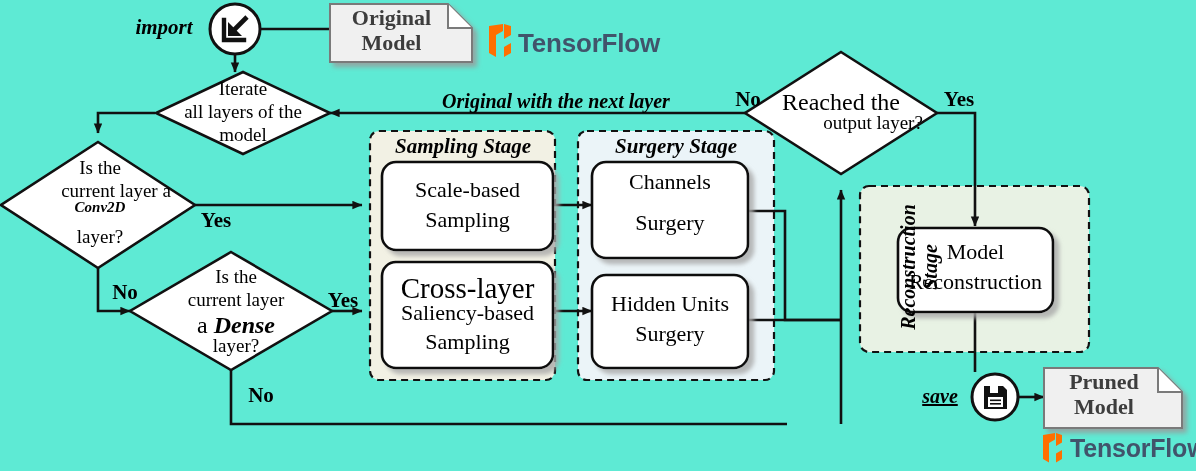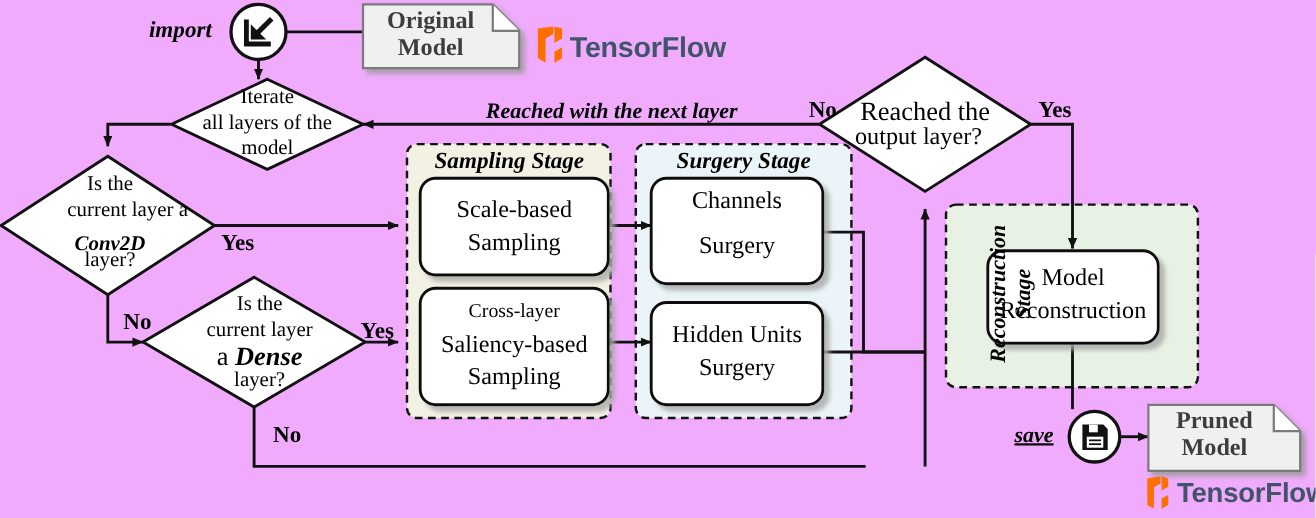--- a/index.html
+++ b/index.html
@@ -1,18 +1,18 @@
 <!DOCTYPE html>
 <html><head>
 <meta charset="utf-8">
 <style>
   html,body{margin:0;padding:0;background:#ffffff;}
   body{width:1196px;height:471px;overflow:hidden;
        font-family:"Liberation Serif", serif;}
-  #stage{position:relative;width:1196px;height:471px;background:#f0abfc;}
+  #stage{position:relative;width:1196px;height:471px;background:#5eead4;}
   svg{position:absolute;left:0;top:0;width:1196px;height:471px;}
   .lbl{position:absolute;font-family:"Liberation Serif", serif;color:#000;
        text-align:center;line-height:1.12;}
   .bold-i{font-weight:bold;font-style:italic;}
   .bold{font-weight:bold;}
   .tf-wrap{position:absolute;display:flex;align-items:center;gap:6px;}
   .tf-txt{font-family:"Liberation Sans", sans-serif;font-weight:bold;
           color:#41546b;letter-spacing:-0.2px;}
 </style>
 </head>
@@ -139,34 +139,34 @@
 <div class="tf-wrap" style="left:518px;top:28px;">
   <span class="tf-txt" style="font-size:26px;">TensorFlow</span>
 </div>
 
 <div class="lbl" style="left:183px;top:78px;width:120px;font-size:19px;">Iterate</div>
 <div class="lbl" style="left:158px;top:101px;width:170px;font-size:19px;">all layers of the</div>
 <div class="lbl" style="left:183px;top:124px;width:120px;font-size:19px;">model</div>
 
 <div class="lbl" style="left:40px;top:157px;width:120px;font-size:19px;">Is the</div>
 <div class="lbl" style="left:28px;top:180px;width:176px;font-size:19px;">current layer a</div>
-<div class="lbl bold-i" style="left:40px;top:211px;width:120px;font-size:19px;">Conv2D</div>
+<div class="lbl bold-i" style="left:40px;top:199px;width:120px;font-size:15px;">Conv2D</div>
 <div class="lbl" style="left:40px;top:226px;width:120px;font-size:19px;">layer?</div>
 
 <div class="lbl" style="left:176px;top:266px;width:120px;font-size:19px;">Is the</div>
 <div class="lbl" style="left:151px;top:289px;width:170px;font-size:19px;">current layer</div>
 <div class="lbl" style="left:166px;top:312px;width:140px;font-size:24px;">
   <span>a </span><span class="bold-i">Dense</span>
 </div>
 <div class="lbl" style="left:176px;top:335px;width:120px;font-size:19px;">layer?</div>
 
 <div class="lbl" style="left:771px;top:89px;width:140px;font-size:24px;">Reached the</div>
-<div class="lbl" style="left:765px;top:112px;width:140px;font-size:22px;">output layer?</div>
-
-<div class="lbl bold-i" style="left:406px;top:90px;width:300px;font-size:20px;">Reached with the next layer</div>
+<div class="lbl" style="left:803px;top:112px;width:140px;font-size:19px;">output layer?</div>
+
+<div class="lbl bold-i" style="left:406px;top:90px;width:300px;font-size:20px;">Original with the next layer</div>
 <div class="lbl bold" style="left:186px;top:209px;width:60px;font-size:21px;">Yes</div>
 <div class="lbl bold" style="left:100px;top:281px;width:50px;font-size:21px;">No</div>
 <div class="lbl bold" style="left:318px;top:289px;width:50px;font-size:21px;">Yes</div>
 <div class="lbl bold" style="left:236px;top:384px;width:50px;font-size:21px;">No</div>
 <div class="lbl bold" style="left:723px;top:88px;width:50px;font-size:21px;">No</div>
 <div class="lbl bold" style="left:930px;top:88px;width:58px;font-size:21px;">Yes</div>
 
 <div class="lbl bold-i" style="left:377px;top:135px;width:172px;font-size:21px;">Sampling Stage</div>
 <div class="lbl bold-i" style="left:585px;top:135px;width:182px;font-size:21px;">Surgery Stage</div>
 <div style="position:absolute;left:845px;top:192px;width:150px;height:150px;
@@ -174,21 +174,21 @@
             display:flex;align-items:center;justify-content:center;">
   <div style="text-align:center;line-height:1.08;">
     <div class="bold-i" style="font-size:20px;font-family:'Liberation Serif',serif;">Reconstruction</div>
     <div class="bold-i" style="font-size:20px;font-family:'Liberation Serif',serif;">Stage</div>
   </div>
 </div>
 
 <div class="lbl" style="left:382px;top:178px;width:171px;font-size:22px;">Scale-based</div>
 <div class="lbl" style="left:382px;top:208px;width:171px;font-size:22px;">Sampling</div>
 
-<div class="lbl" style="left:382px;top:272px;width:171px;font-size:18px;">Cross-layer</div>
+<div class="lbl" style="left:382px;top:272px;width:171px;font-size:29px;">Cross-layer</div>
 <div class="lbl" style="left:378px;top:301px;width:179px;font-size:22px;">Saliency-based</div>
 <div class="lbl" style="left:382px;top:330px;width:171px;font-size:22px;">Sampling</div>
 
 <div class="lbl" style="left:592px;top:170px;width:156px;font-size:22px;">Channels</div>
 <div class="lbl" style="left:592px;top:211px;width:156px;font-size:22px;">Surgery</div>
 
 <div class="lbl" style="left:590px;top:292px;width:160px;font-size:22px;">Hidden Units</div>
 <div class="lbl" style="left:592px;top:322px;width:156px;font-size:22px;">Surgery</div>
 
 <div class="lbl" style="left:898px;top:240px;width:155px;font-size:22px;">Model</div>

